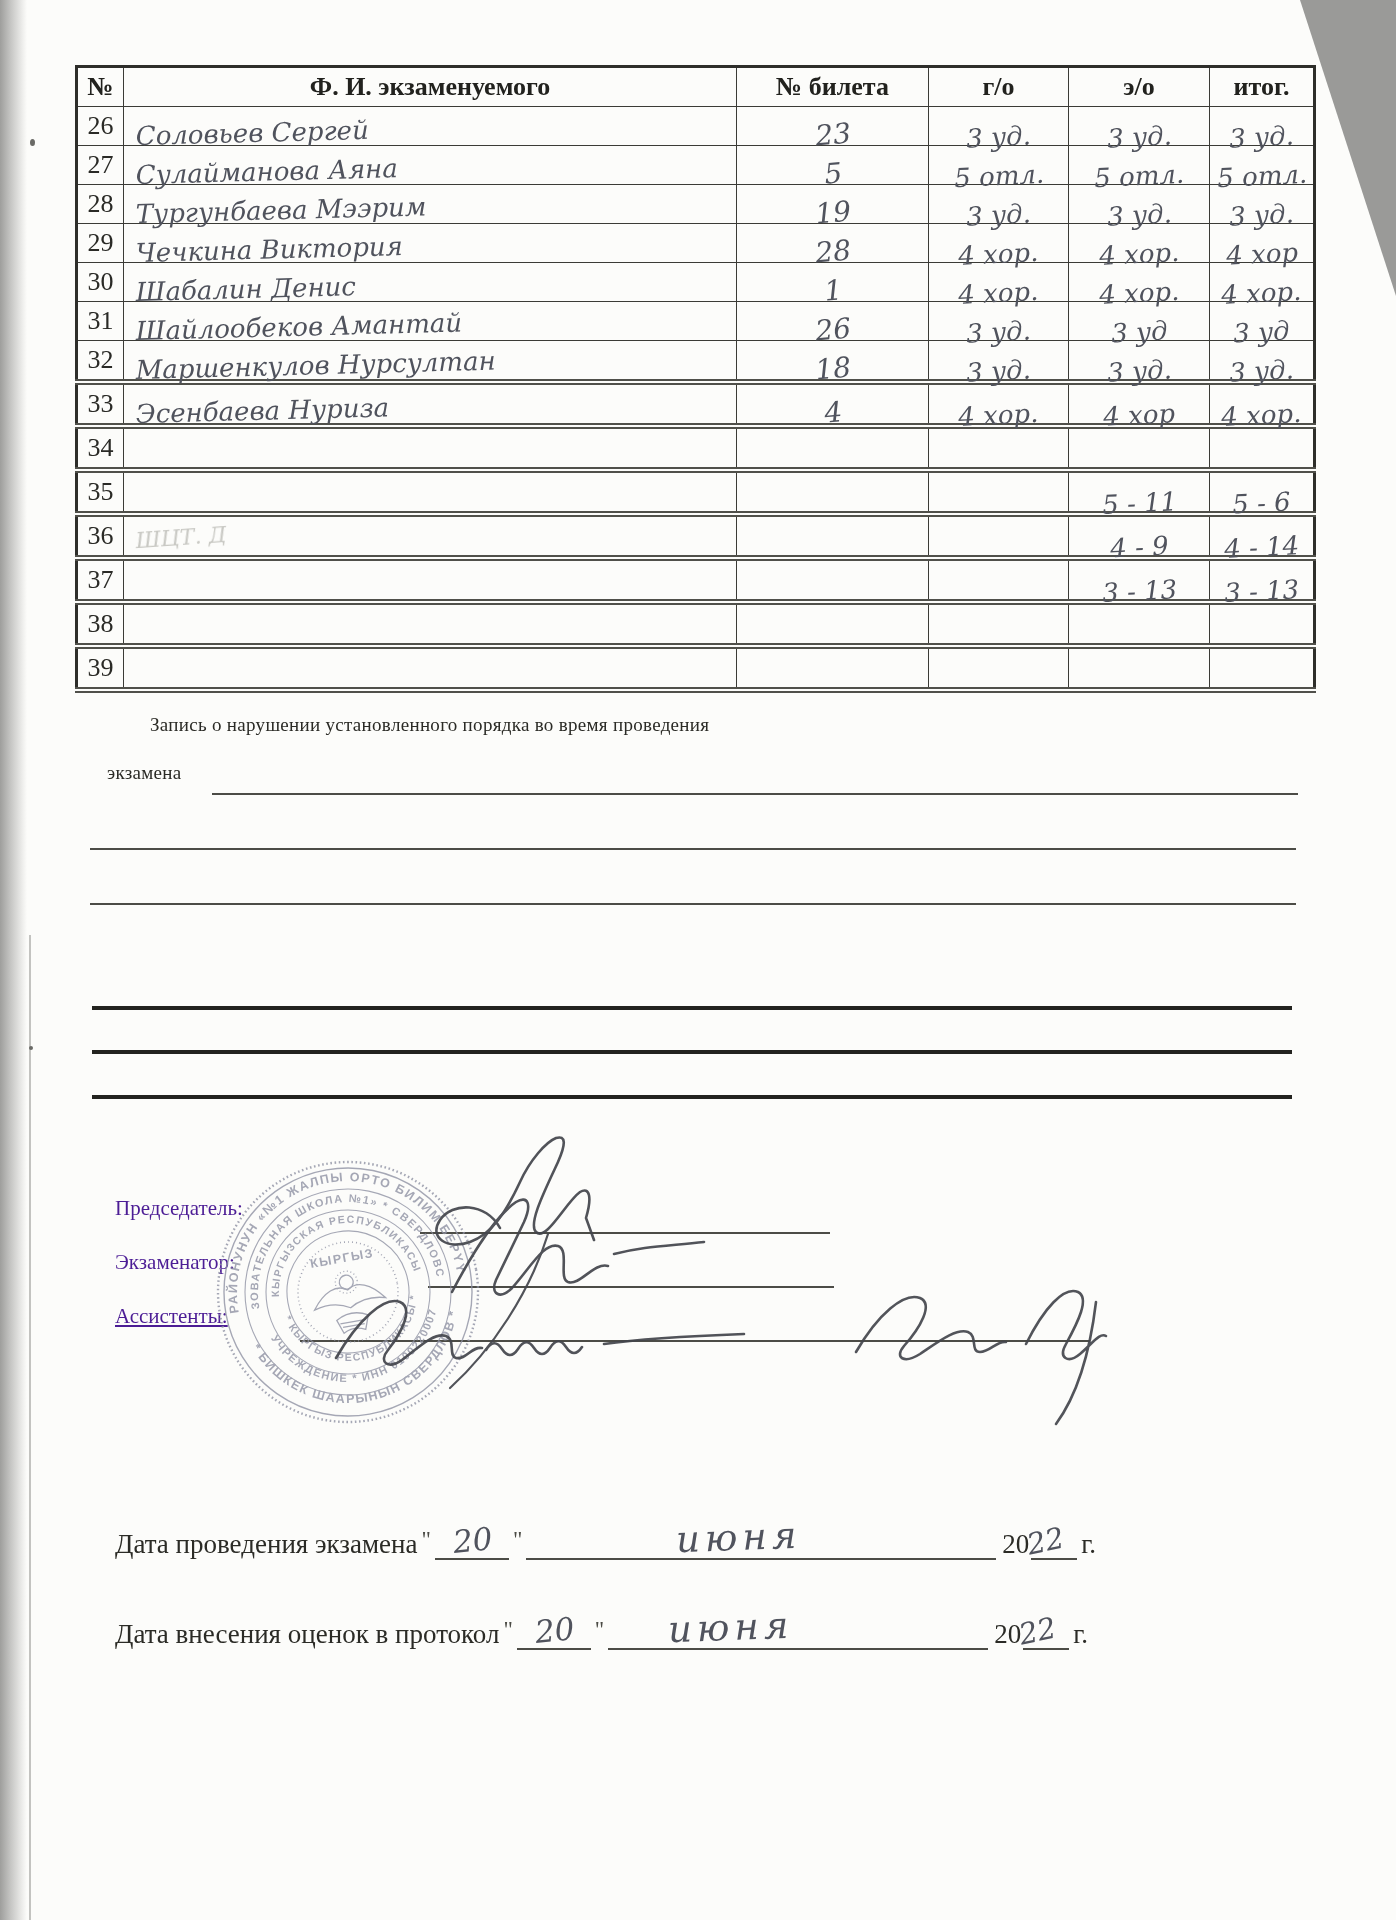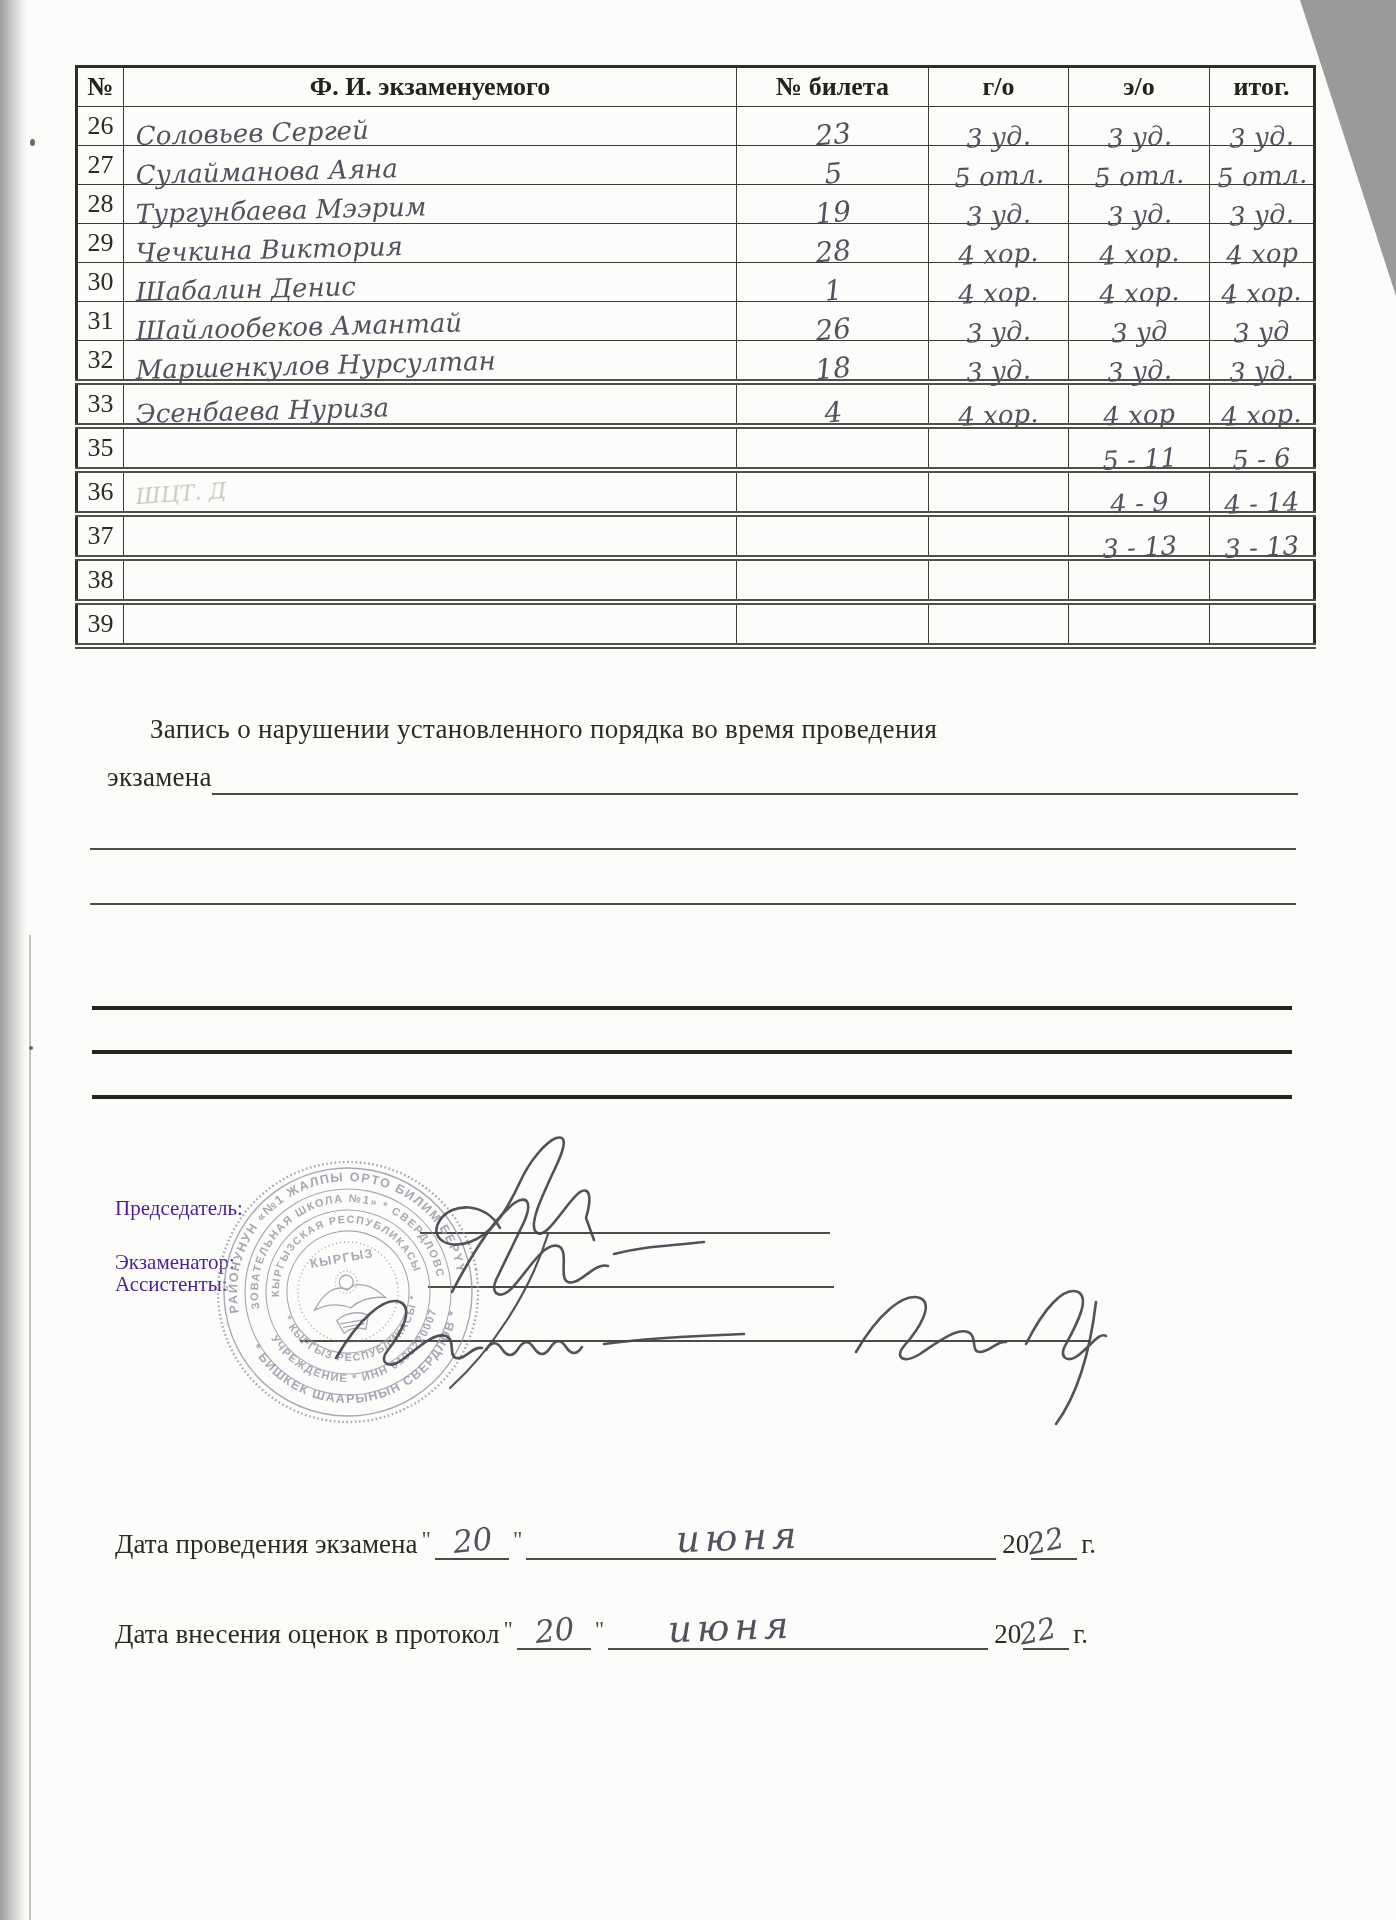--- a/index.html
+++ b/index.html
@@ -28,21 +28,21 @@
   td.ctk, td.cg { text-align:center; }
 
   .hw { font-family:"DejaVu Serif", serif; font-style:italic; color:#50535d;
     display:inline-block; white-space:nowrap; line-height:1; }
   .nm { font-size:26px; transform:rotate(-1.5deg) translateY(4px); transform-origin:left bottom; }
   .tk { font-size:28px; transform:rotate(-5deg) translateY(4px); }
   .gr { font-size:26px; transform:rotate(-3deg) translateY(5px); }
   .fnt { color:#c9c9c4; filter:blur(0.6px); font-size:22px; transform:rotate(-4deg) translateY(-6px); }
 
   
-  .ptext { position:absolute; font-size:27px; letter-spacing:.3px; color:#2b2b26; white-space:nowrap; }
+  .ptext { position:absolute; font-size:19px; letter-spacing:.3px; color:#2b2b26; white-space:nowrap; }
   .ul { position:absolute; background:#4c4c46; height:2px; }
   .thick { position:absolute; background:#23231f; height:4px; }
 
   
   .sig-label { position:absolute; font-size:21px; color:#4c1d95; }
 
   
   .date-row { position:absolute; left:115px; font-size:27px; white-space:nowrap; color:#2b2b26; }
   .date-row .q { font-size:23px; vertical-align:6px; color:#4c4c46; padding:0 4px; }
   .blank { display:inline-block; border-bottom:2px solid #4c4c46; position:relative;
@@ -147,20 +147,28 @@
     </tr>
     <tr class="dbl">
       <td class="cn">33</td>
       <td class="cnm"><span class="hw nm">Эсенбаева Нуриза</span></td>
       <td class="ctk"><span class="hw tk">4</span></td>
       <td class="cg"><span class="hw gr">4 хор.</span></td>
       <td class="cg"><span class="hw gr">4 хор</span></td>
       <td class="cg"><span class="hw gr">4 хор.</span></td>
     </tr>
     <tr class="dbl">
+      <td class="cn">34</td>
+      <td class="cnm"><span class="hw nm"></span></td>
+      <td class="ctk"><span class="hw tk"></span></td>
+      <td class="cg"><span class="hw gr"></span></td>
+      <td class="cg"><span class="hw gr"></span></td>
+      <td class="cg"><span class="hw gr"></span></td>
+    </tr>
+    <tr class="dbl">
       <td class="cn">35</td>
       <td class="cnm"><span class="hw nm"></span></td>
       <td class="ctk"><span class="hw tk"></span></td>
       <td class="cg"><span class="hw gr"></span></td>
       <td class="cg"><span class="hw gr">5 - 11</span></td>
       <td class="cg"><span class="hw gr">5 - 6</span></td>
     </tr>
     <tr class="dbl">
       <td class="cn">36</td>
       <td class="cnm"><span class="hw fnt">ШЦТ. Д</span></td>
@@ -201,21 +209,21 @@
   <div class="ul" style="left:212px;top:793px;width:1086px;"></div>
   <div class="ul" style="left:90px;top:848px;width:1206px;"></div>
   <div class="ul" style="left:90px;top:903px;width:1206px;"></div>
 
   <div class="thick" style="left:92px;top:1006px;width:1200px;"></div>
   <div class="thick" style="left:92px;top:1050px;width:1200px;"></div>
   <div class="thick" style="left:92px;top:1095px;width:1200px;"></div>
 
   <div class="sig-label" style="left:115px;top:1196px;">Председатель:</div>
   <div class="sig-label" style="left:115px;top:1250px;">Экзаменатор:</div>
-  <div class="sig-label" style="left:115px;top:1272px;">Ассистенты:</div>
+  <div class="sig-label" style="left:115px;top:1304px;text-decoration:underline;">Ассистенты:</div>
   <div class="ul" style="left:420px;top:1232px;width:410px;"></div>
   <div class="ul" style="left:428px;top:1286px;width:406px;"></div>
   <div class="ul" style="left:300px;top:1340px;width:790px;"></div>
 
   <div class="date-row" style="top:1524px;">
     <span>Дата проведения экзамена</span><span class="q">"</span><span class="blank b-day"><span class="hw d-day">20</span></span><span class="q">"</span><span class="blank" style="width:470px;"><span class="hw d-month" style="left:150px;">июня</span></span><span class="yr">20</span><span class="blank b-year"><span class="hw d-year">22</span></span><span class="gdot">г.</span>
   </div>
   <div class="date-row" style="top:1614px;">
     <span>Дата внесения оценок в протокол</span><span class="q">"</span><span class="blank b-day"><span class="hw d-day">20</span></span><span class="q">"</span><span class="blank" style="width:380px;"><span class="hw d-month" style="left:60px;">июня</span></span><span class="yr">20</span><span class="blank b-year"><span class="hw d-year">22</span></span><span class="gdot">г.</span>
   </div>

